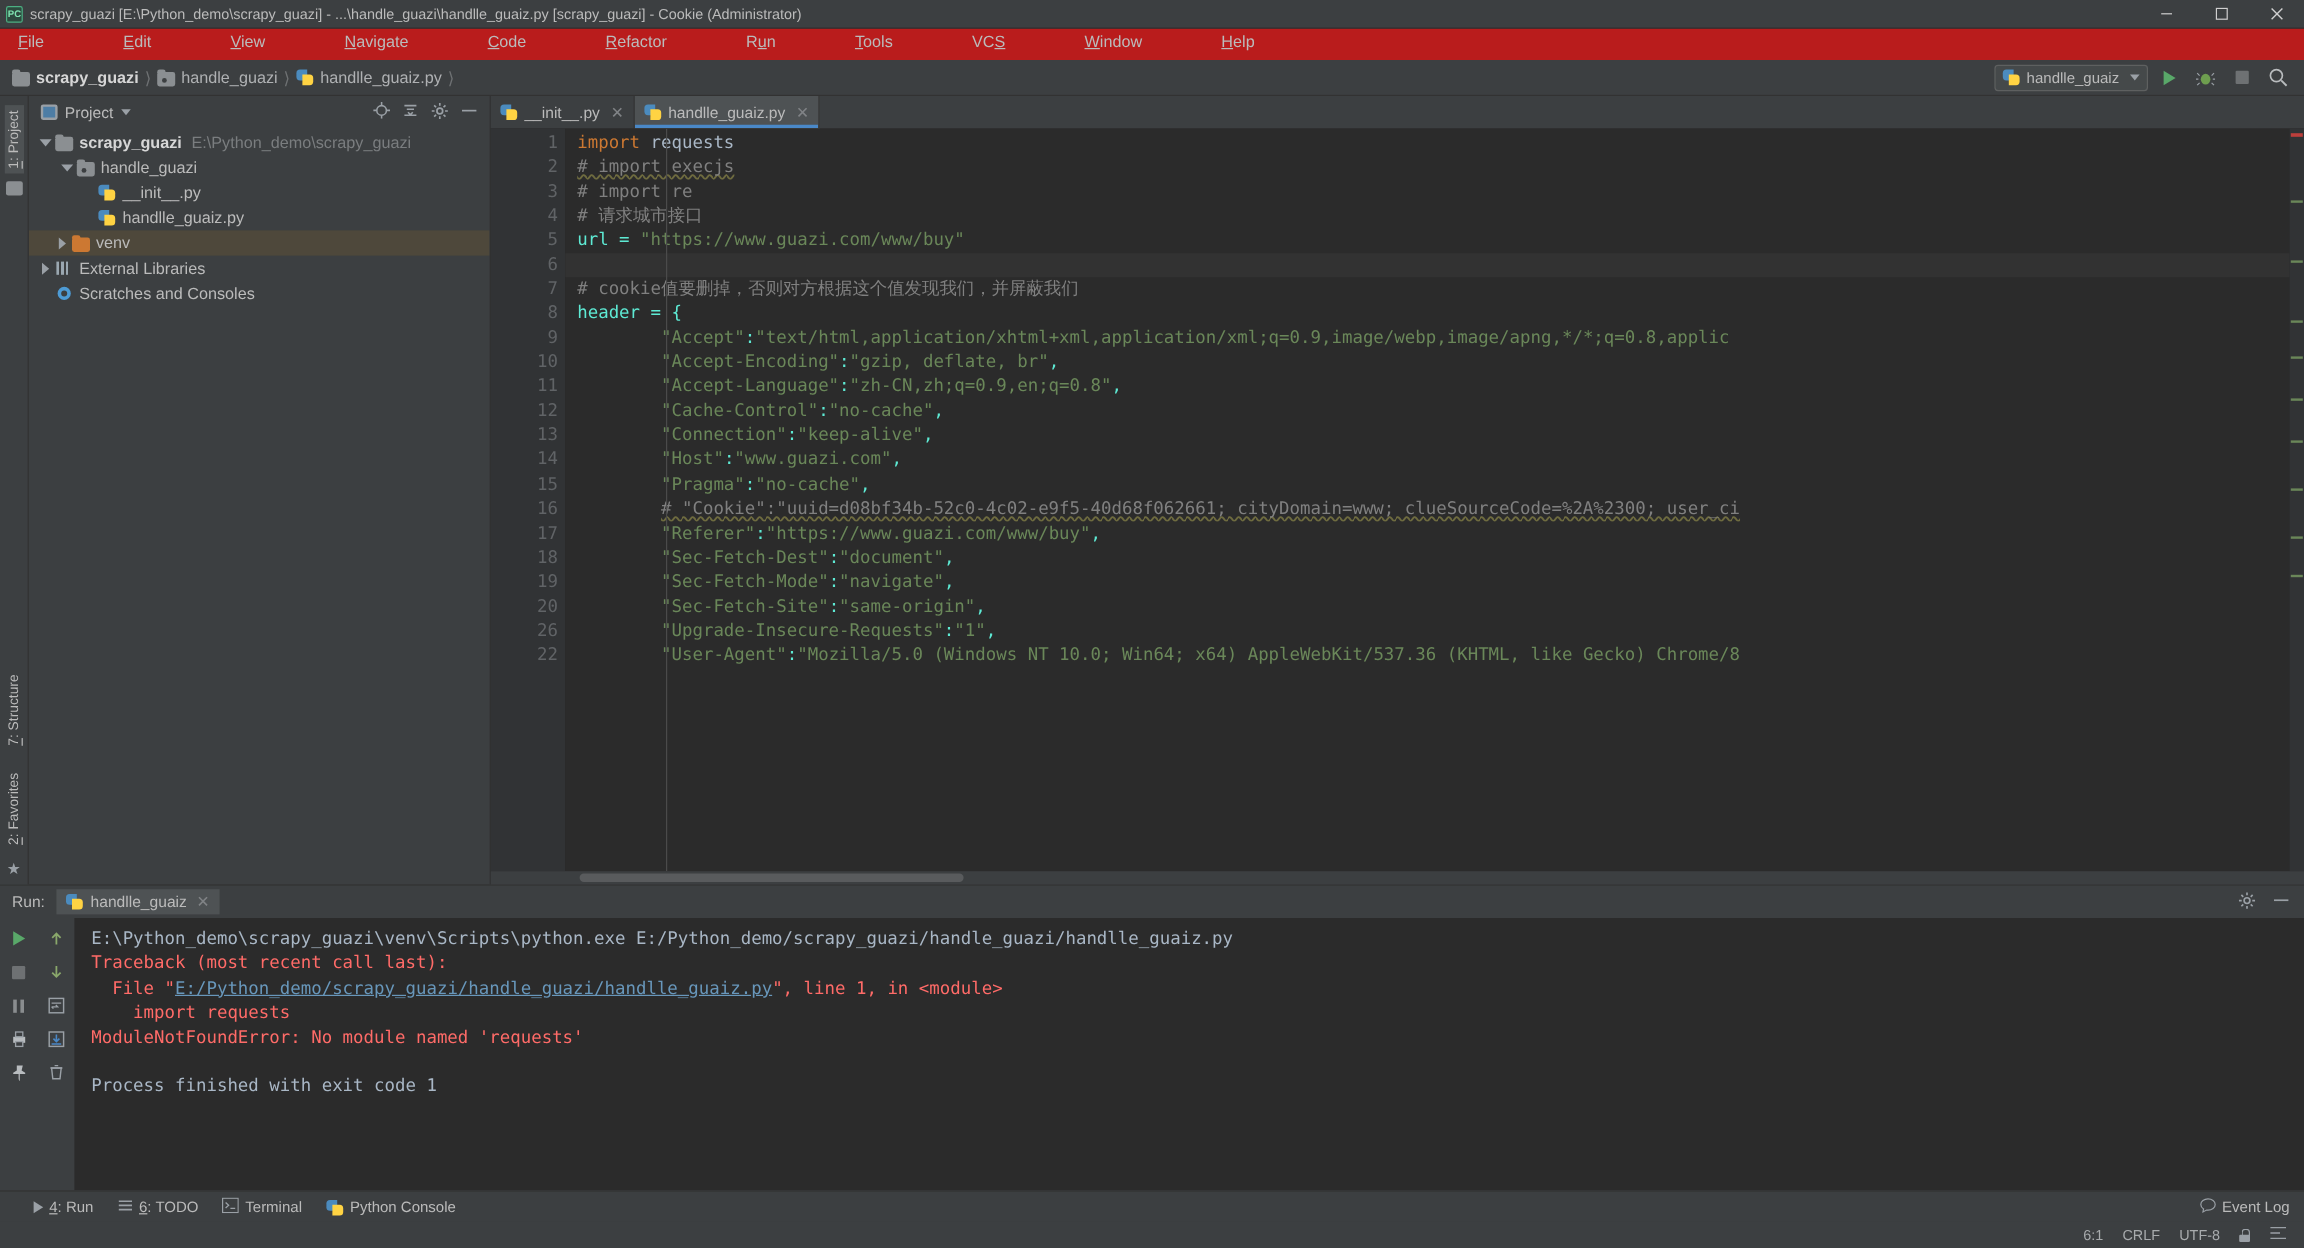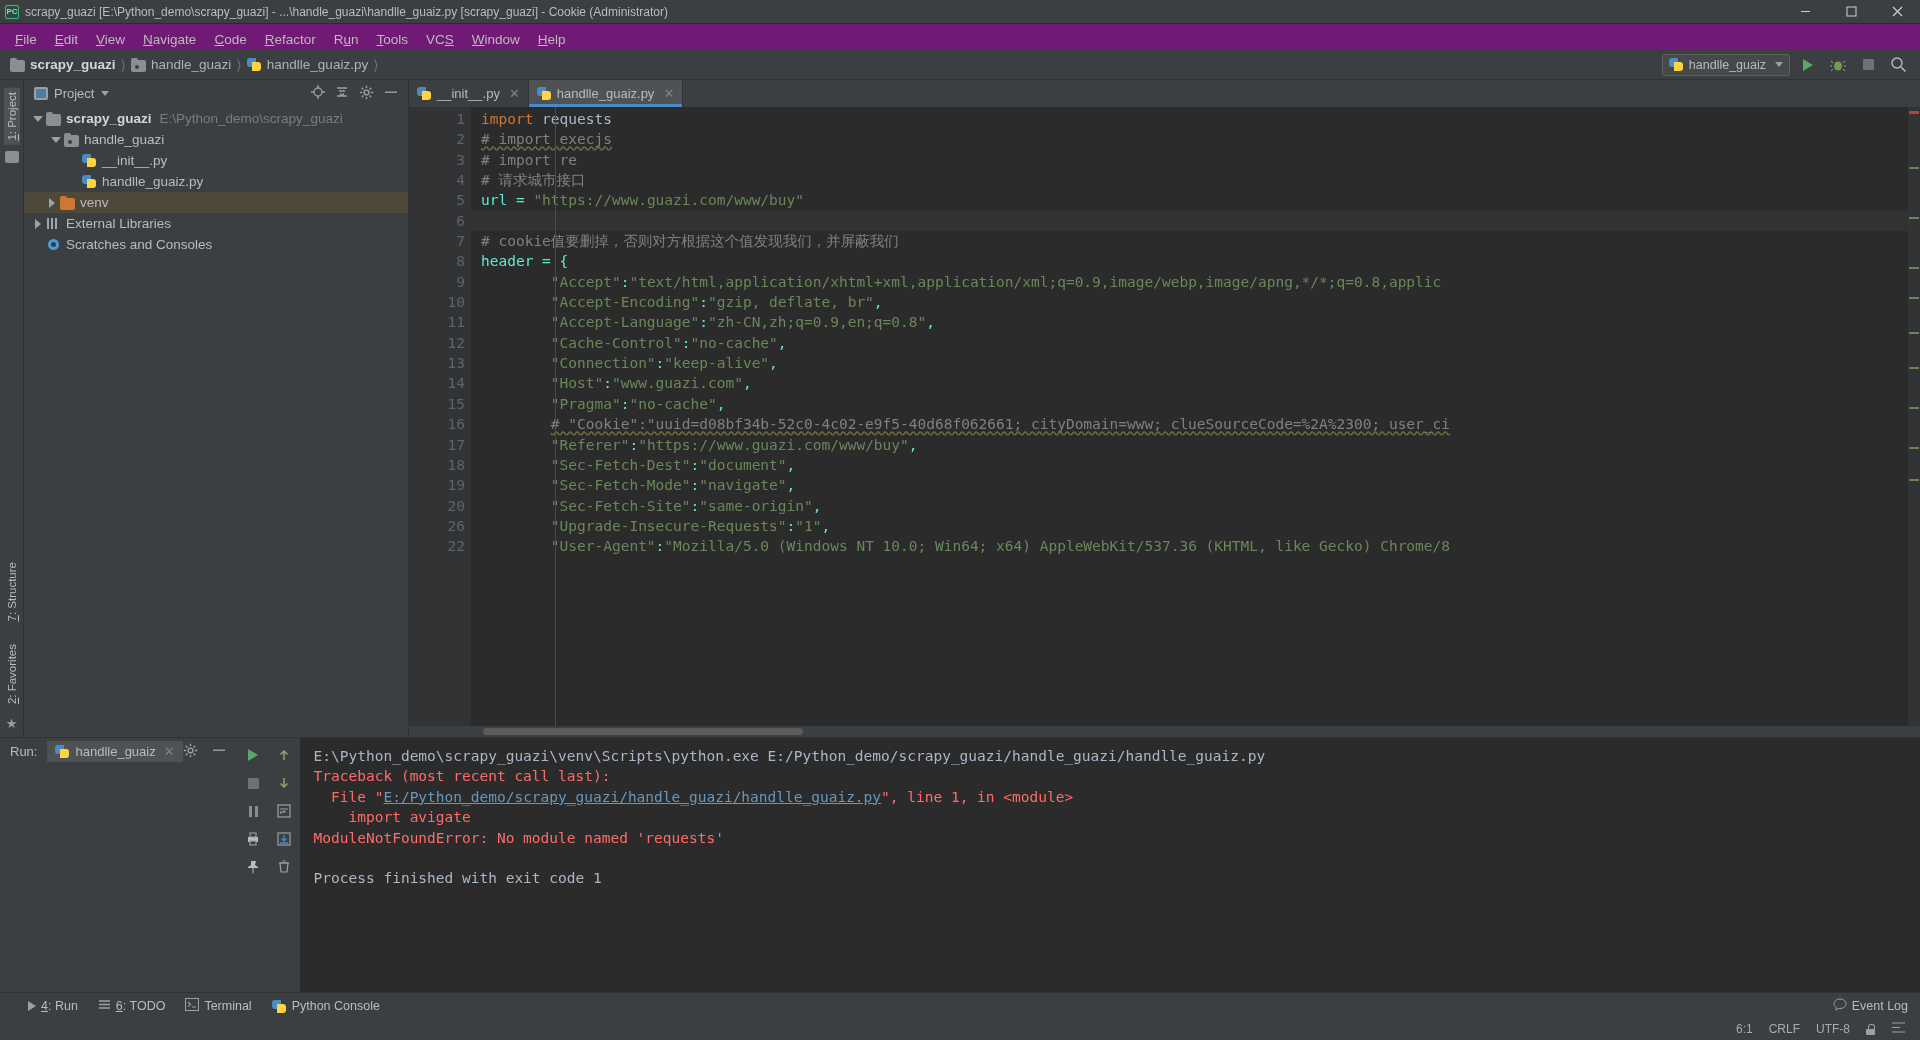--- a/index.html
+++ b/index.html
@@ -26,22 +26,22 @@
   .title-text { color: #bbbbbb; font-size: 12px; white-space: nowrap; }
   .win-btns { margin-left: auto; display: flex; height: 24px; }
   .win-btn {
     width: 46px; height: 24px; display: flex; align-items: center; justify-content: center;
     color: #cfcfcf; font-size: 13px;
   }
   .win-btn svg { display: block; }
 
   
   .menubar {
-    height: 26px; background: #701a75; display: flex; align-items: flex-end;
-    padding-left: 6px; flex: 0 0 26px;
+    height: 26px; background: #b91c1c; display: flex; align-items: flex-start;
+    padding-left: 6px; flex: 0 0 26px; gap: 48px;
   }
   .menu-item {
     color: #bbbbbb; font-size: 13.5px; padding: 3px 9px; white-space: nowrap;
   }
   .menu-item .u { text-decoration: underline; }
 
   
   .navbar {
     height: 30px; background: #3c3f41; display: flex; align-items: center;
     padding-left: 10px; flex: 0 0 30px; border-bottom: 1px solid #323232;
@@ -175,21 +175,21 @@
   
   .stripe {
     width: 12px; flex: 0 0 12px; background: #313335; position: relative;
   }
   .smark { position: absolute; right: 1px; width: 10px; height: 2px; background: #6a8759; }
   .smark.red { background: #bc3f3c; height: 3px; }
   .hscroll-wrap { height: 11px; background: #3c3f41; flex: 0 0 11px; position: relative; }
   .hthumb { position: absolute; left: 74px; top: 2px; height: 7px; width: 320px; background: #595b5d; border-radius: 4px; }
 
   
-  .runpanel { flex: 0 0 255px; display: flex; background: #3c3f41; border-top: 1px solid #323232; }
+  .runpanel { flex: 0 0 255px; display: flex; flex-direction: column; background: #3c3f41; border-top: 1px solid #323232; }
   .run-head { height: 27px; display: flex; align-items: center; flex: 0 0 27px; padding-left: 10px; }
   .run-label { color: #bbbbbb; font-size: 13px; margin-right: 10px; }
   .run-tab {
     display: flex; align-items: center; gap: 5px; padding: 3px 8px; background: #4e5254;
     color: #bbbbbb; font-size: 13px;
   }
   .run-head-actions { margin-left: auto; display: flex; align-items: center; gap: 14px; padding-right: 12px; color: #9aa0a6; font-size: 14px; }
 
   .run-body { flex: 1 1 auto; display: flex; min-height: 0; }
   .run-side {
@@ -569,21 +569,21 @@
                 <path d="M3 4h10M6.5 2h3" stroke="#9aa0a6" stroke-width="1.2"></path>
               </svg>
           </div>
         </div>
       </div>
 
       <div class="console" id="console">
           <div class="conline">E:\Python_demo\scrapy_guazi\venv\Scripts\python.exe E:/Python_demo/scrapy_guazi/handle_guazi/handlle_guaiz.py</div>
           <div class="conline"><span class="c-err">Traceback (most recent call last):</span></div>
           <div class="conline"><span class="c-err">  File "</span><span class="c-link">E:/Python_demo/scrapy_guazi/handle_guazi/handlle_guaiz.py</span><span class="c-err">", line 1, in &lt;module&gt;</span></div>
-          <div class="conline"><span class="c-err">    import avigate</span></div>
+          <div class="conline"><span class="c-err">    import requests</span></div>
           <div class="conline"><span class="c-err">ModuleNotFoundError: No module named 'requests'</span></div>
           <div class="conline">&nbsp;</div>
           <div class="conline">Process finished with exit code 1</div>
         </div>
     </div>
   </div>
 
   <div class="botbar">
     <div class="bot-item">
       <span class="tri-run" style="border-left-width:8px;border-left-color:#9aa0a6;border-top-width:5px;border-bottom-width:5px;"></span>

